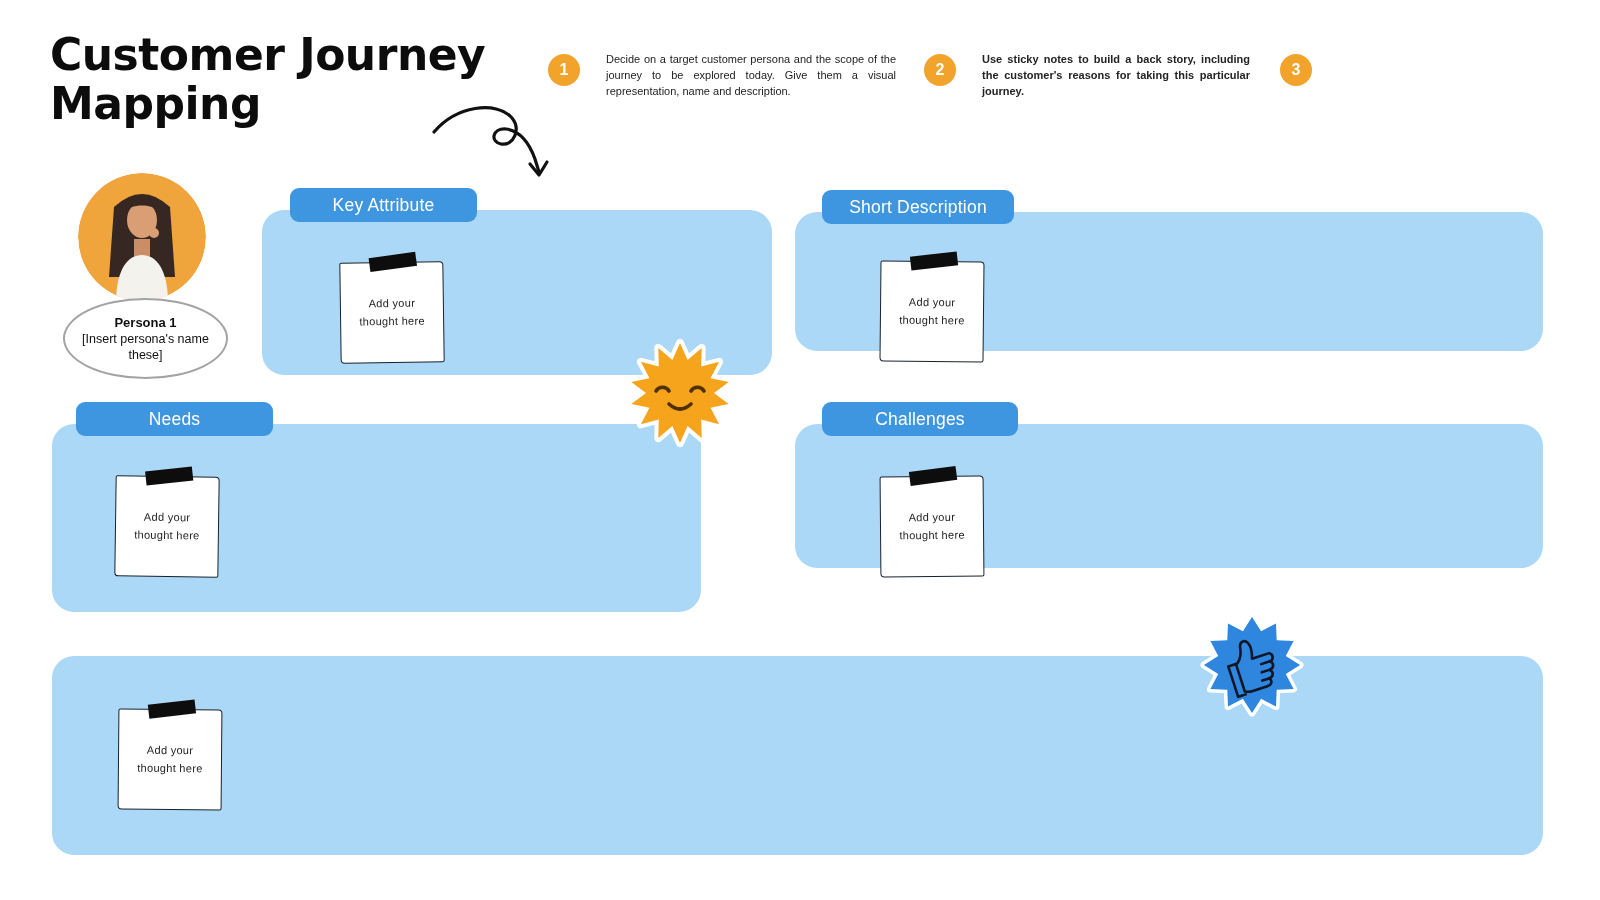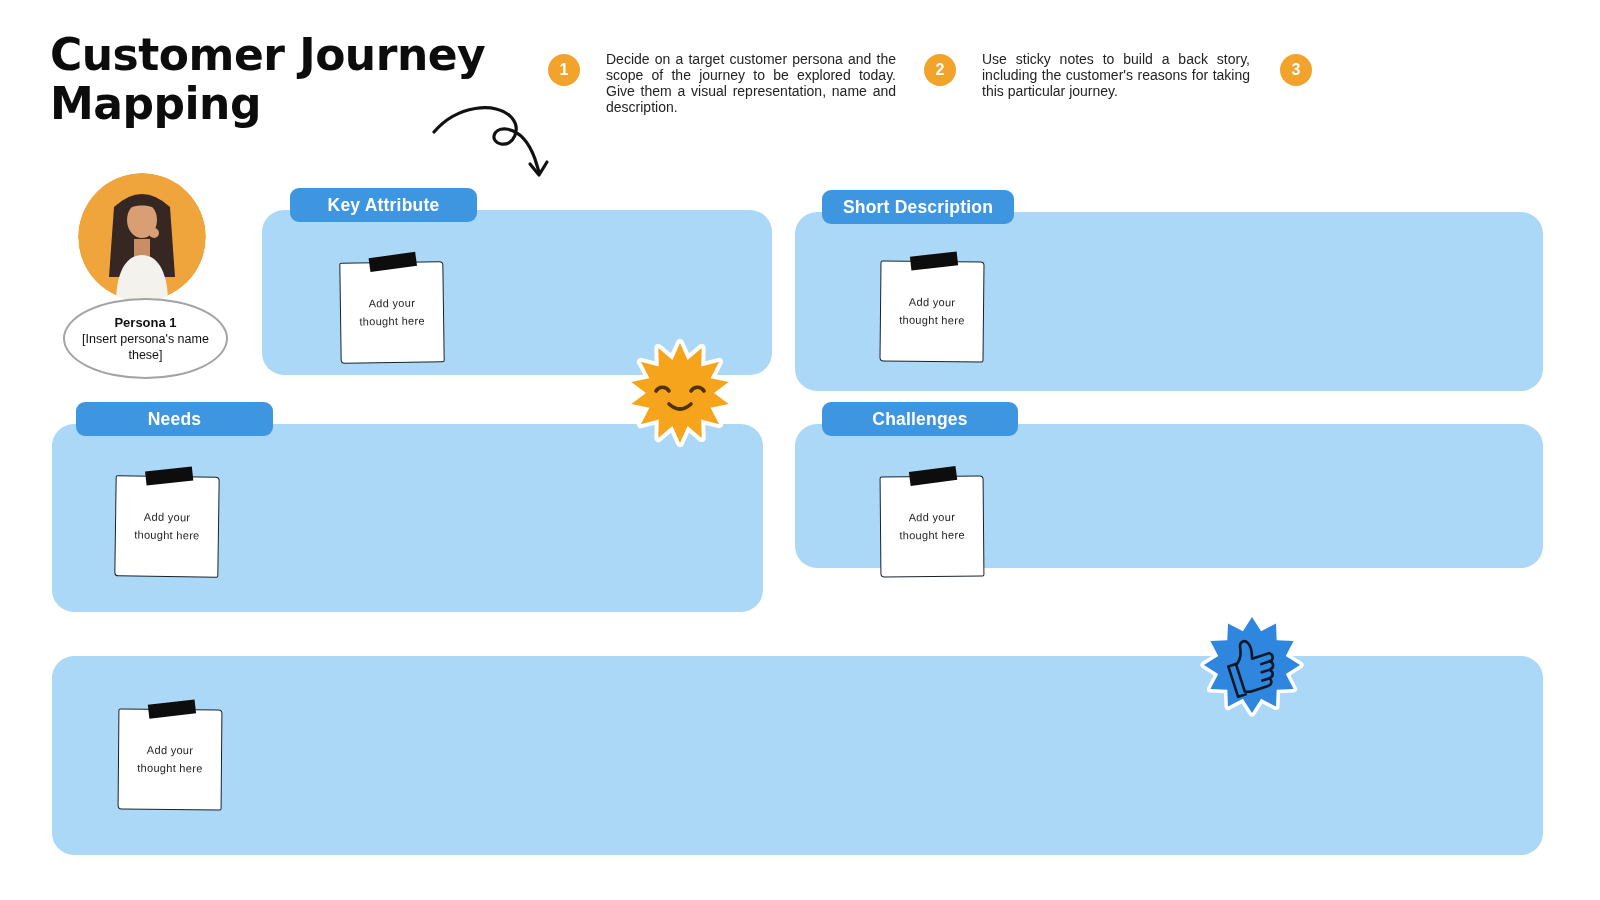--- a/index.html
+++ b/index.html
@@ -24,48 +24,48 @@
     font-size:44px;font-weight:800;line-height:1.12;color:#0c0c0c;
     letter-spacing:-0.5px;
   }
   
   .step-badge{
     position:absolute;width:32px;height:32px;border-radius:50%;
     background:var(--accent-orange);color:#ffffff;font-weight:bold;
     font-size:16px;display:flex;align-items:center;justify-content:center;
   }
   .step-text{
-    position:absolute;top:51px;font-size:14px;line-height:16px;color:#232323;
+    position:absolute;top:51px;font-size:11px;line-height:16px;color:#232323;
     text-align:justify;
   }
   .b1{left:548px;top:54px;} .t1{left:606px;width:290px;}
-  .b2{left:924px;top:54px;} .t2{left:982px;width:268px;}
+  .b2{left:924px;top:54px;} .t2{left:982px;width:268px;font-weight:bold;}
   .b3{left:1280px;top:54px;} .t3{left:1337px;width:196px;text-align:left;}
   
   .arrow-doodle{position:absolute;left:418px;top:98px;}
   
   .avatar{position:absolute;left:78px;top:173px;width:128px;height:128px;border-radius:50%;overflow:hidden;}
   .bubble{
     position:absolute;left:63px;top:298px;width:165px;height:81px;
     background:#ffffff;border:2px solid #a3a3a3;border-radius:50%;
     display:flex;flex-direction:column;align-items:center;justify-content:center;
     text-align:center;z-index:3;
   }
   .bubble .name{font-size:13px;font-weight:bold;color:#101010;line-height:16px;}
   .bubble .placeholder{font-size:12.5px;color:#101010;line-height:16px;width:128px;}
   
   .panel{position:absolute;background:var(--panel-blue);border-radius:22px;}
   .p-key{left:262px;top:210px;width:510px;height:165px;}
-  .p-short{left:795px;top:212px;width:748px;height:179px;}
-  .p-needs{left:52px;top:424px;width:711px;height:188px;padding-left:24px;}
+  .p-short{left:795px;top:212px;width:748px;height:139px;}
+  .p-needs{left:52px;top:424px;width:649px;height:188px;padding-left:24px;}
   .p-chal{left:795px;top:424px;width:748px;height:144px;}
   .p-opp{left:52px;top:656px;width:1491px;height:199px;}
   .tab{
     position:absolute;top:-22px;height:34px;border-radius:9px;
-    background:var(--tab-blue);color:#ffffff;font-weight:bold;font-size:17.5px;
+    background:var(--tab-blue);color:#ffffff;font-weight:normal;font-size:17.5px;
     display:flex;align-items:center;justify-content:center;letter-spacing:0.2px;
   }
   .tab-key{left:28px;width:187px;}
   .tab-short{left:27px;width:192px;}
   .tab-needs{left:24px;width:197px;}
   .tab-chal{left:27px;width:196px;}
   .tab-opp{left:24px;width:197px;}
   
   .note{
     position:absolute;width:104px;height:101px;background:#ffffff;

